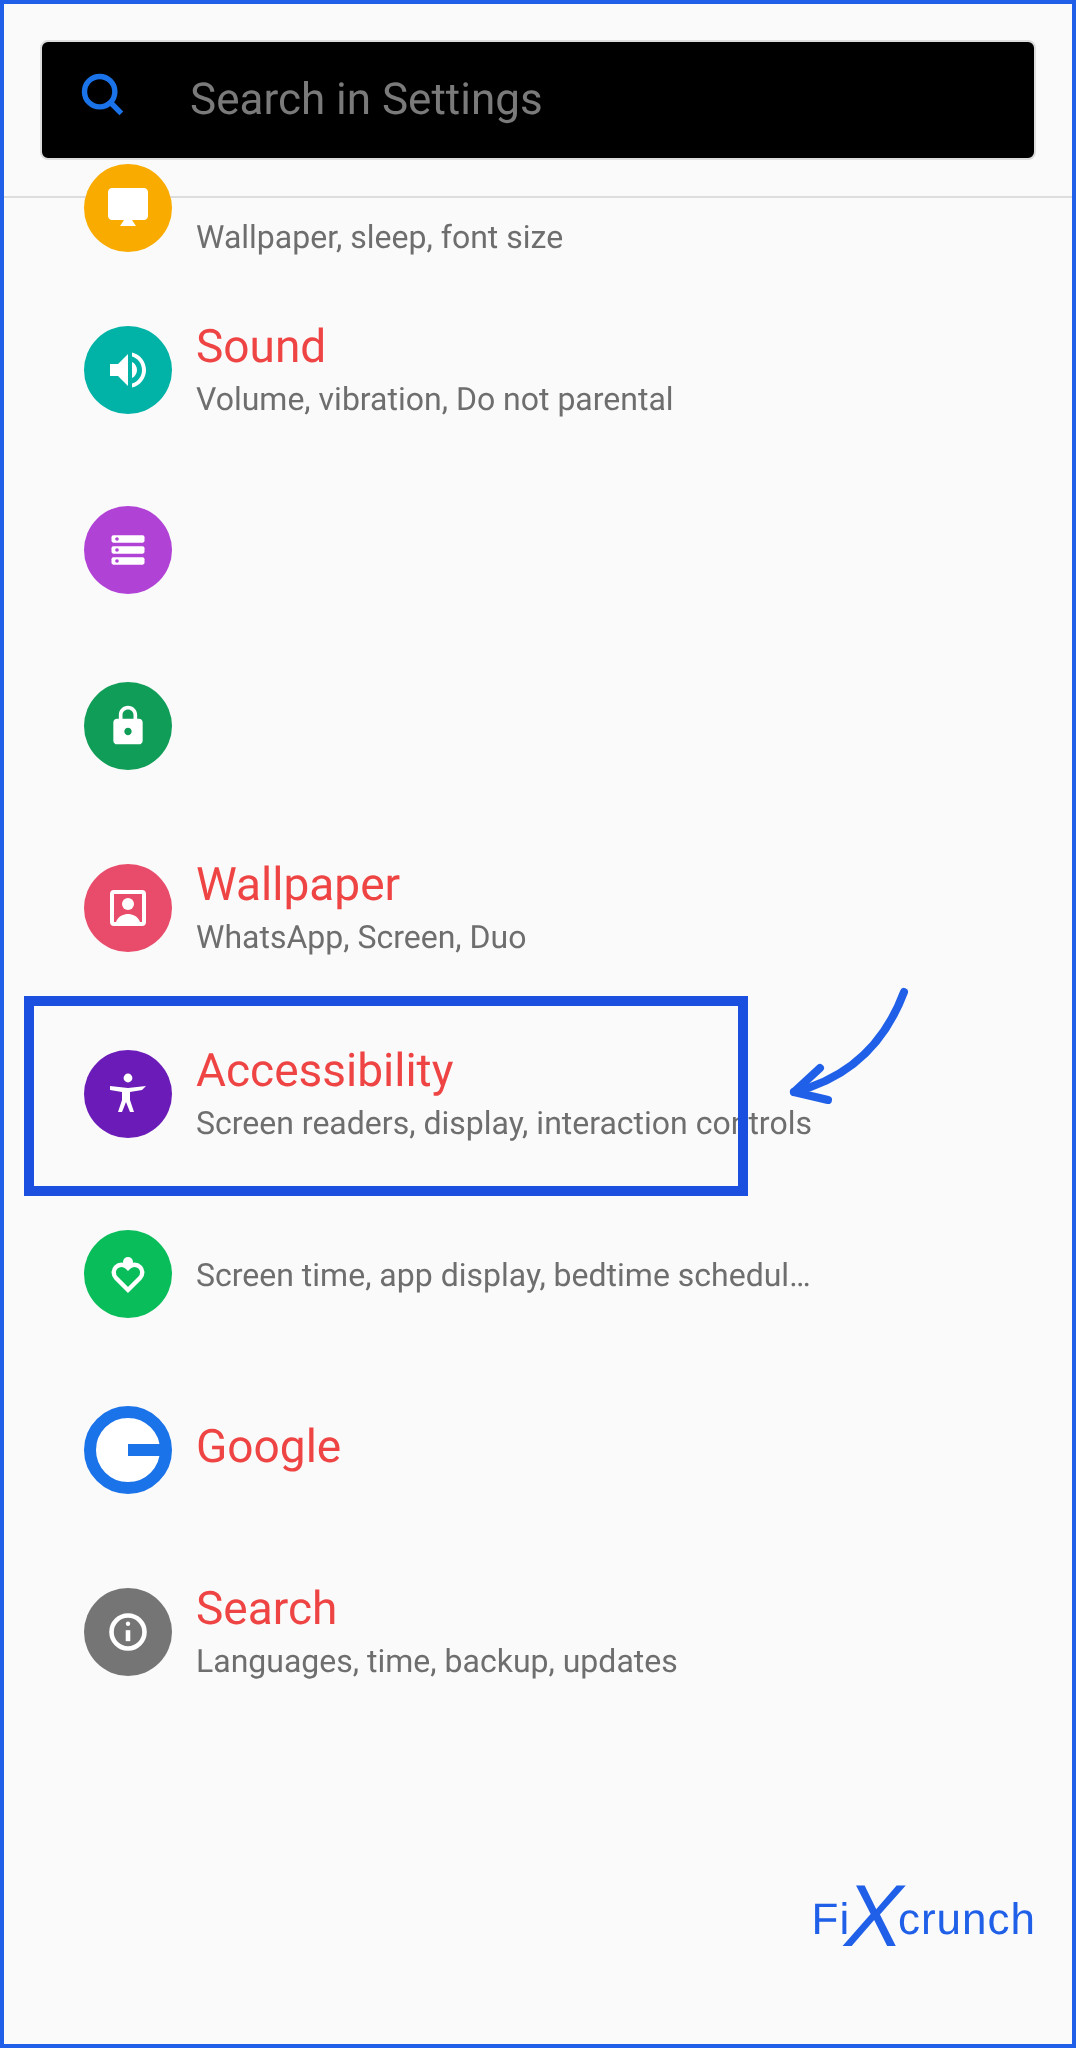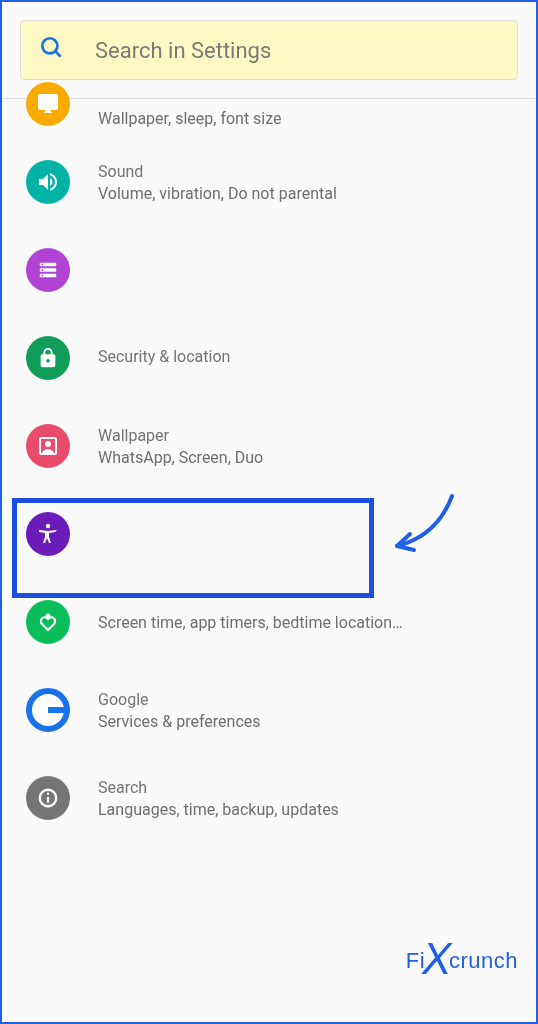--- a/index.html
+++ b/index.html
@@ -8,21 +8,21 @@
       height: 1024px;
       font-family: Roboto, -apple-system, BlinkMacSystemFont, sans-serif;
       background: #fafafa;
       border: 2px solid #2060e8;
       position: relative;
       overflow: hidden;
     }
     .search-bar {
       margin: 18px;
       padding: 14px 18px;
-      background: #fef9c3;
+      background: #000000;
       border: 1px solid #ddd;
       border-radius: 4px;
       display: flex;
       align-items: center;
       gap: 30px;
     }
     .search-icon {
       color: #1a73e8;
       flex-shrink: 0;
     }
@@ -35,40 +35,40 @@
       border: none;
       border-top: 1px solid #ddd;
       margin: 0;
     }
     .settings-list {
       padding-top: 4px;
     }
     .settings-item {
       display: flex;
       align-items: center;
-      padding: 22px 24px;
-      gap: 28px;
+      padding: 22px 40px;
+      gap: 12px;
     }
     .item-icon {
       width: 44px;
       height: 44px;
       border-radius: 50%;
       display: flex;
       align-items: center;
       justify-content: center;
       flex-shrink: 0;
       color: #fff;
     }
     .item-text {
       flex: 1;
       min-width: 0;
     }
     .item-title {
-      font-size: 16px;
-      color: #737373;
+      font-size: 23px;
+      color: #ef4444;
       font-weight: 400;
       margin-bottom: 3px;
     }
     .item-subtitle {
       font-size: 16px;
       color: #6e6e6e;
       white-space: nowrap;
       overflow: hidden;
       text-overflow: ellipsis;
     }
@@ -183,21 +183,20 @@
     </div>
   </div>
 
   <div class="settings-item">
     <div class="item-icon" style="background:#0f9d58">
       <svg width="22" height="22" viewBox="0 0 24 24" fill="#fff">
           <path d="M18 8h-1V6c0-2.8-2.2-5-5-5S7 3.2 7 6v2H6c-1.1 0-2 .9-2 2v10c0 1.1.9 2 2 2h12c1.1 0 2-.9 2-2V10c0-1.1-.9-2-2-2zM9 6c0-1.7 1.3-3 3-3s3 1.3 3 3v2H9V6zm3 11c-1.1 0-2-.9-2-2s.9-2 2-2 2 .9 2 2-.9 2-2 2z"></path>
         </svg>
     </div>
     <div class="item-text">
-      <div class="item-title">Security &amp; location</div>
     </div>
   </div>
 
   <div class="settings-item">
     <div class="item-icon" style="background:#e84c6a">
       <svg width="24" height="24" viewBox="0 0 24 24" fill="none" stroke="#fff" stroke-width="2">
           <rect x="4" y="4" width="16" height="16" rx="1"></rect>
           <circle cx="12" cy="10" r="3" fill="#fff" stroke="none"></circle>
           <path d="M6 19c1-3 4-4 6-4s5 1 6 4" fill="#fff" stroke="none"></path>
         </svg>
@@ -208,39 +207,42 @@
     </div>
   </div>
 
   <div class="settings-item">
     <div class="item-icon" style="background:#6a1bb8">
       <svg width="24" height="24" viewBox="0 0 24 24" fill="#fff">
           <circle cx="12" cy="4" r="2.2"></circle>
           <path d="M21 8l-9 1-9-1v2l6 1v4l-2 6h2l2-5 2 5h2l-2-6v-4l6-1z"></path>
         </svg>
     </div>
+    <div class="item-text">
+      <div class="item-title">Accessibility</div>
+      <div class="item-subtitle">Screen readers, display, interaction controls</div>
+    </div>
   </div>
 
   <div class="settings-item">
     <div class="item-icon" style="background:#0abd5b">
       <svg width="24" height="24" viewBox="0 0 24 24" fill="none">
           <circle cx="12" cy="6" r="2.5" fill="#fff"></circle>
           <path d="M12 20l-6-6c-1.5-1.5-1.5-4 0-5.5s4-1.5 5.5 0L12 9l.5-.5c1.5-1.5 4-1.5 5.5 0s1.5 4 0 5.5l-6 6z" stroke="#fff" stroke-width="2.2"></path>
         </svg>
     </div>
     <div class="item-text">
-      <div class="item-subtitle">Screen time, app timers, bedtime location…</div>
+      <div class="item-subtitle">Screen time, app display, bedtime schedul…</div>
     </div>
   </div>
 
   <div class="settings-item">
     <div class="ic-google-letter"></div>
     <div class="item-text">
       <div class="item-title">Google</div>
-      <div class="item-subtitle">Services &amp; preferences</div>
     </div>
   </div>
 
   <div class="settings-item">
     <div class="item-icon" style="background:#757575">
       <svg width="22" height="22" viewBox="0 0 24 24" fill="none" stroke="#fff" stroke-width="2.5">
           <circle cx="12" cy="12" r="9"></circle>
           <line x1="12" y1="11" x2="12" y2="17"></line>
           <circle cx="12" cy="7.5" r="1.2" fill="#fff" stroke="none"></circle>
         </svg>

